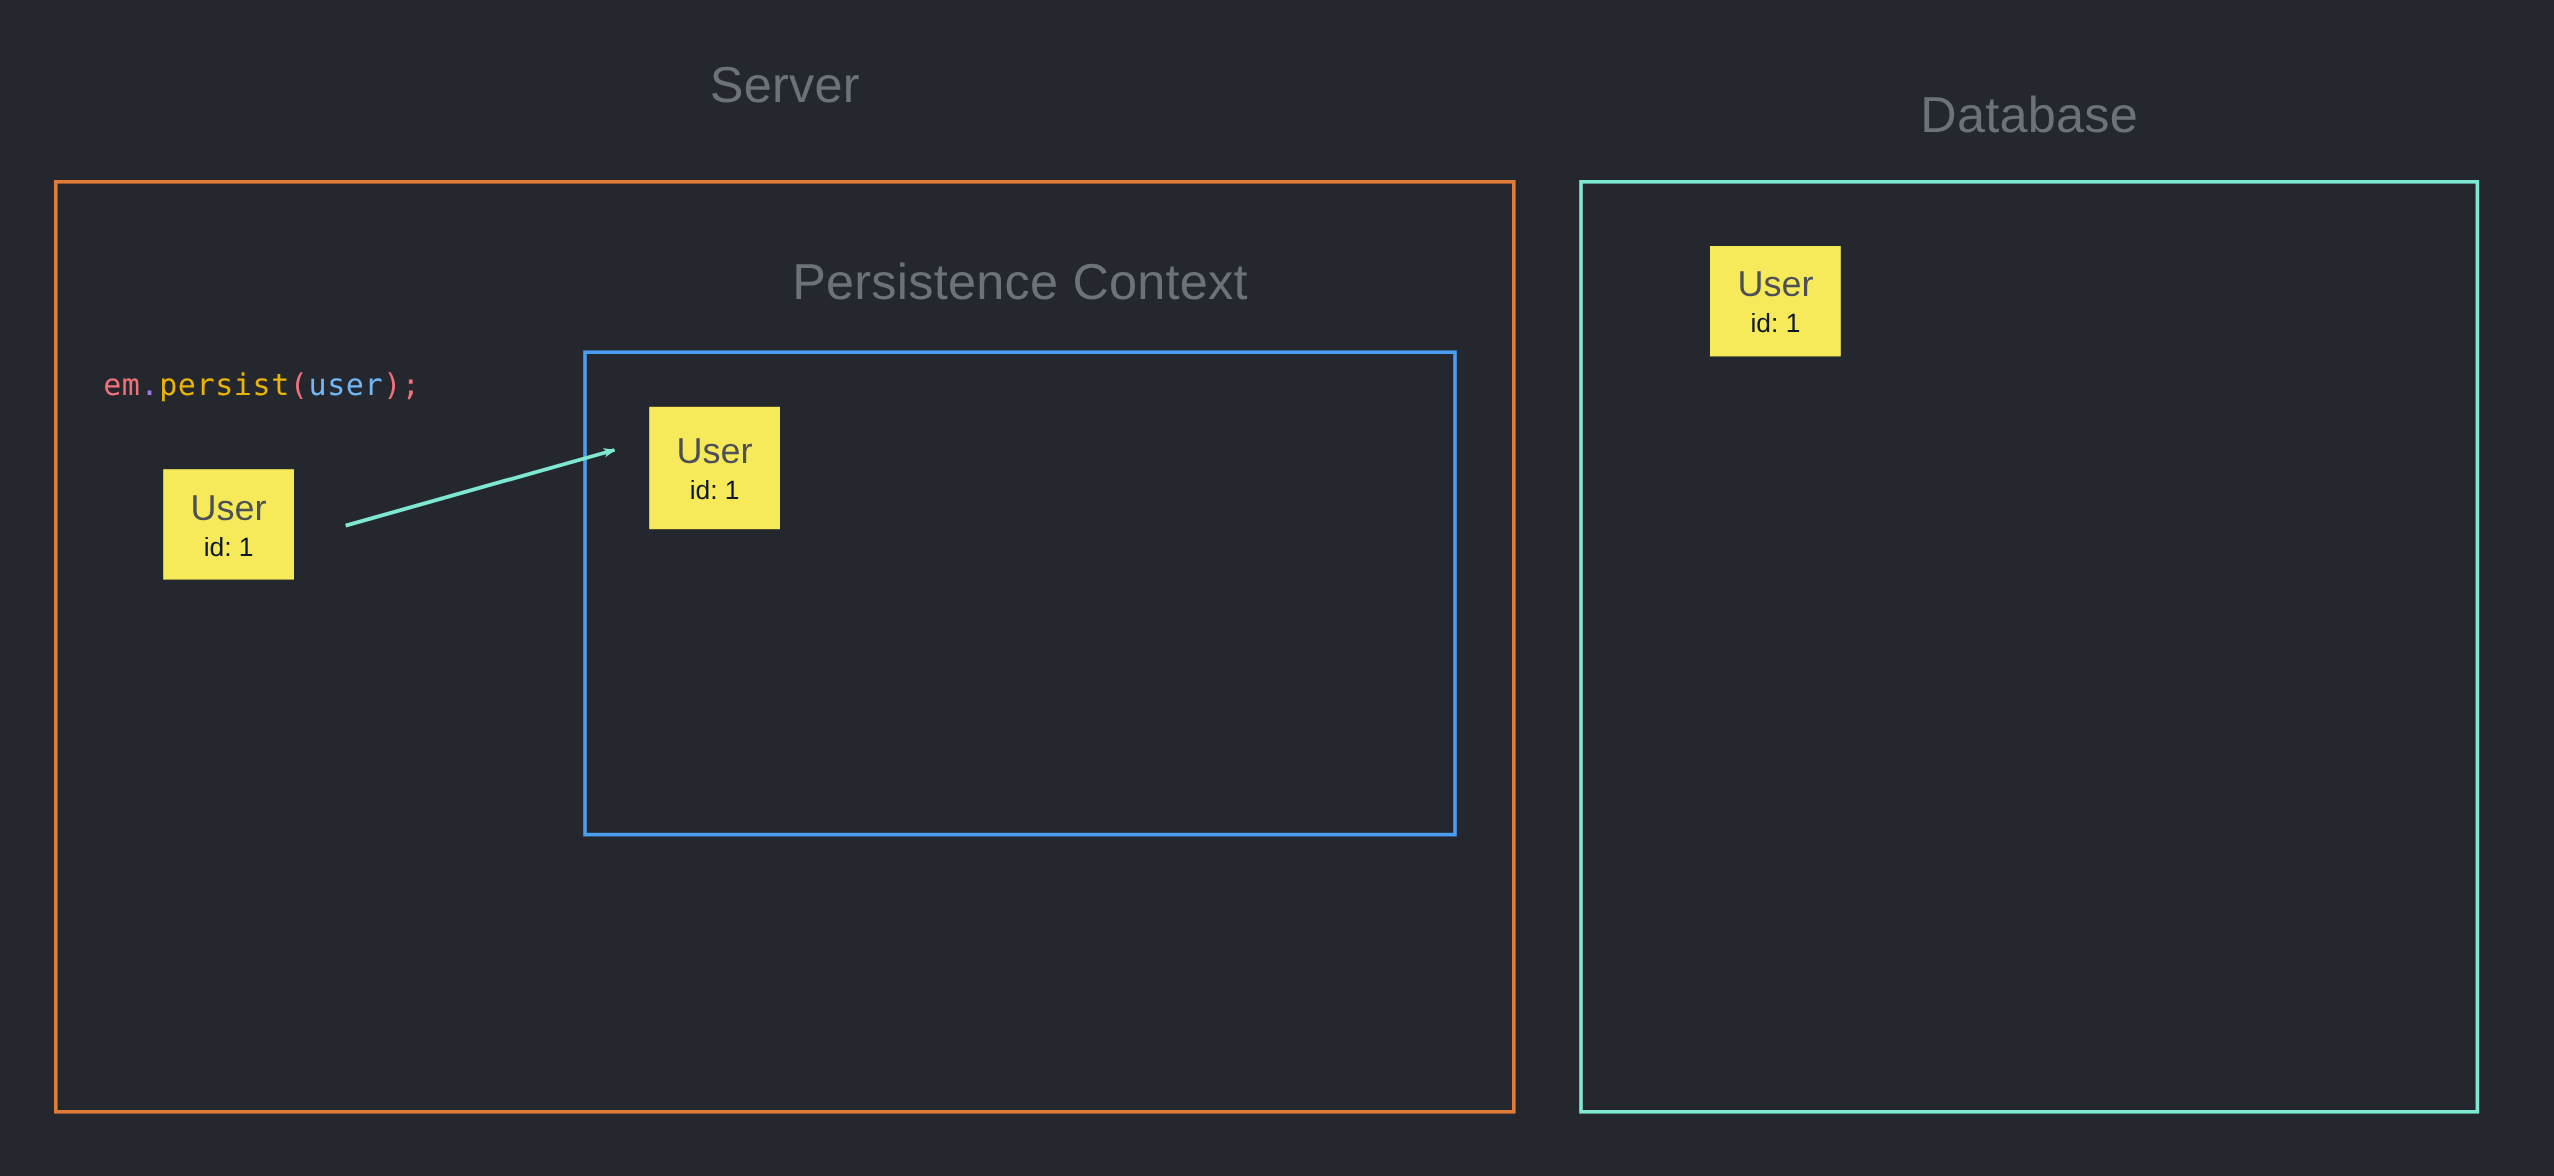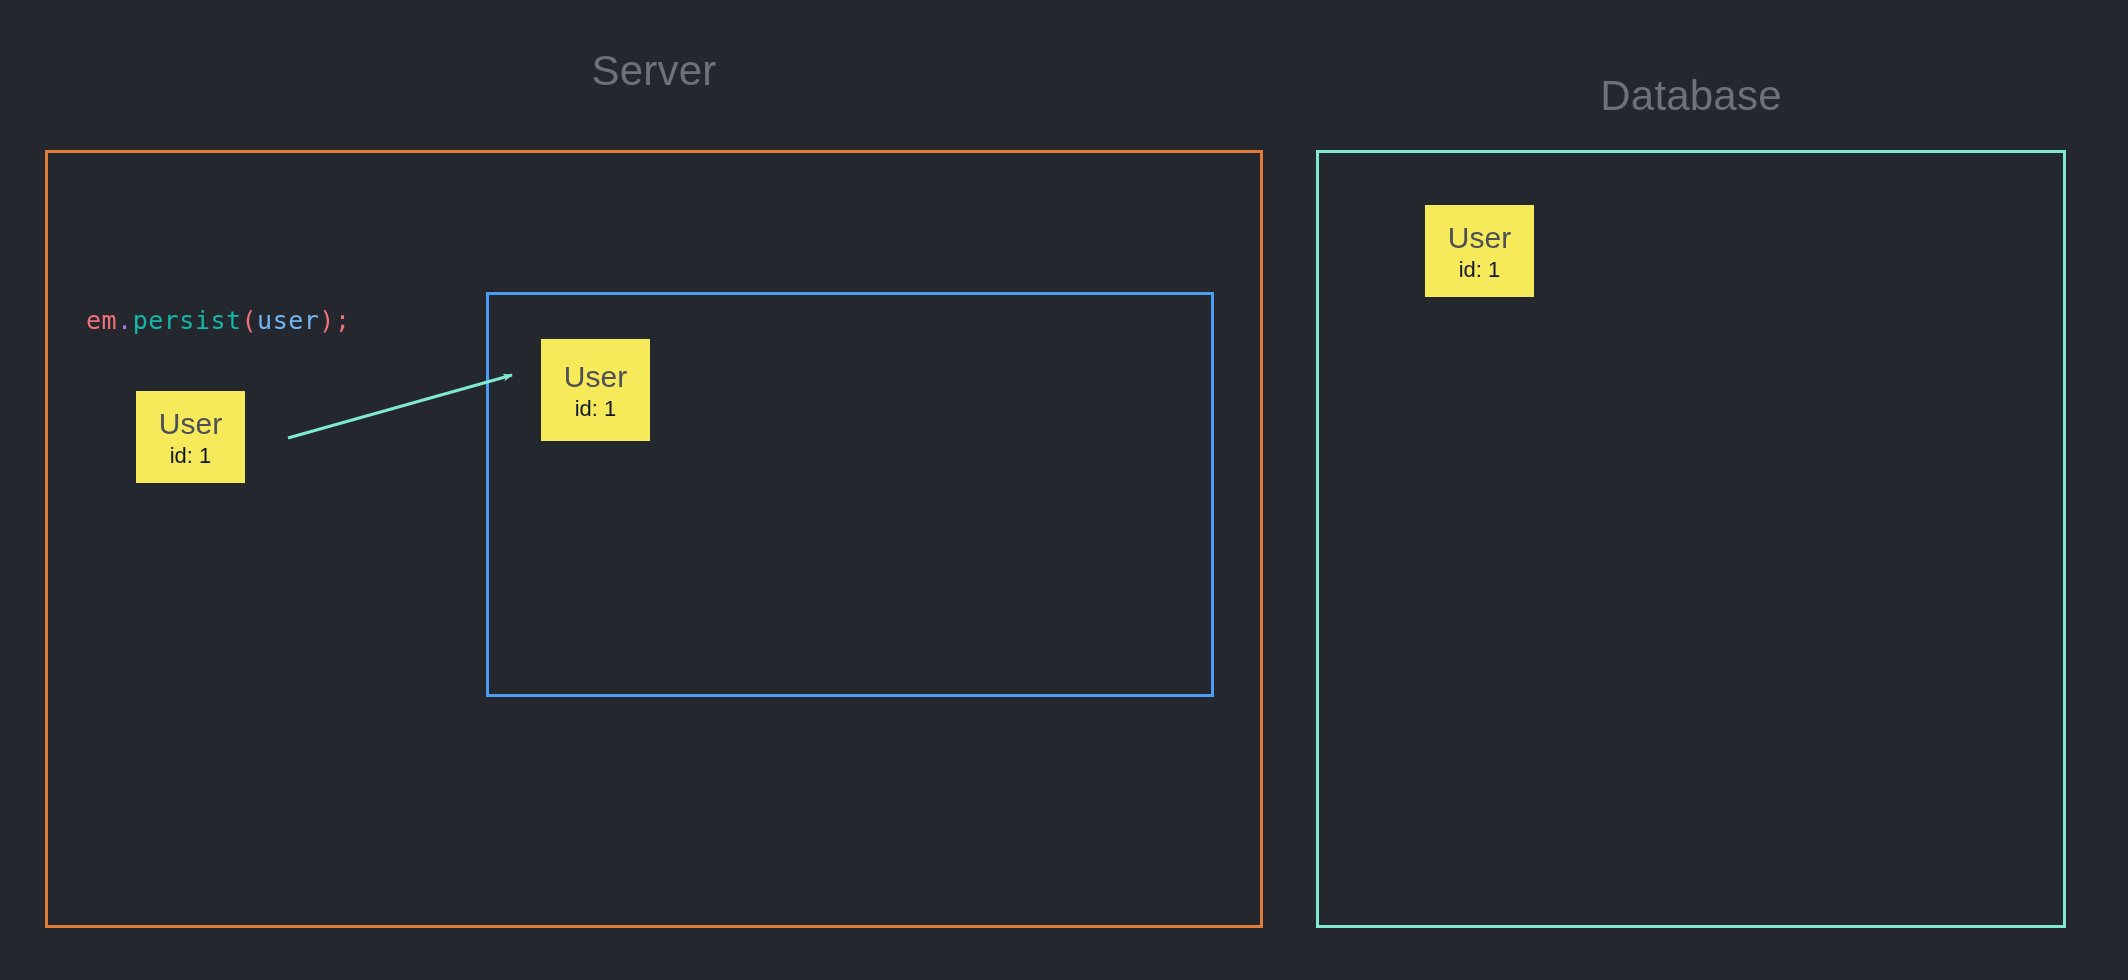--- a/index.html
+++ b/index.html
@@ -126,21 +126,21 @@
     position: absolute;
     left: 86px;
     top: 306px;
     font-family: "DejaVu Sans Mono", "Liberation Mono", monospace;
     font-size: 25px;
     letter-spacing: 0.5px;
     white-space: nowrap;
   }
   .tok-obj   { color: #f07178; }
   .tok-dot   { color: #a679e8; }
-  .tok-fn    { color: #14b8a6; }
+  .tok-fn    { color: #eab308; }
   .tok-paren { color: #f07178; }
   .tok-arg   { color: #72b7f5; }
   .tok-semi  { color: #f07178; }
 
   
   #arrow-layer {
     position: absolute;
     left: 0;
     top: 0;
     width: 2128px;
@@ -154,20 +154,21 @@
 <div id="canvas">
 
   <div class="region-title" id="server-title">Server</div>
 
   <div class="region-title" id="database-title">Database</div>
 
   <div class="container-box" id="server-box"></div>
 
   <div class="container-box" id="database-box"></div>
 
+  <div class="region-title" id="pc-title">Persistence Context</div>
 
   <div class="container-box" id="persistence-context-box"></div>
 
   <div id="code-line"><span class="tok-obj">em</span><span class="tok-dot">.</span><span class="tok-fn">persist</span><span class="tok-paren">(</span><span class="tok-arg">user</span><span class="tok-paren">)</span><span class="tok-semi">;</span></div>
 
   <div class="entity-card" id="entity-detached">
     <div class="entity-name">User</div>
     <div class="entity-attr">id: 1</div>
   </div>
 

